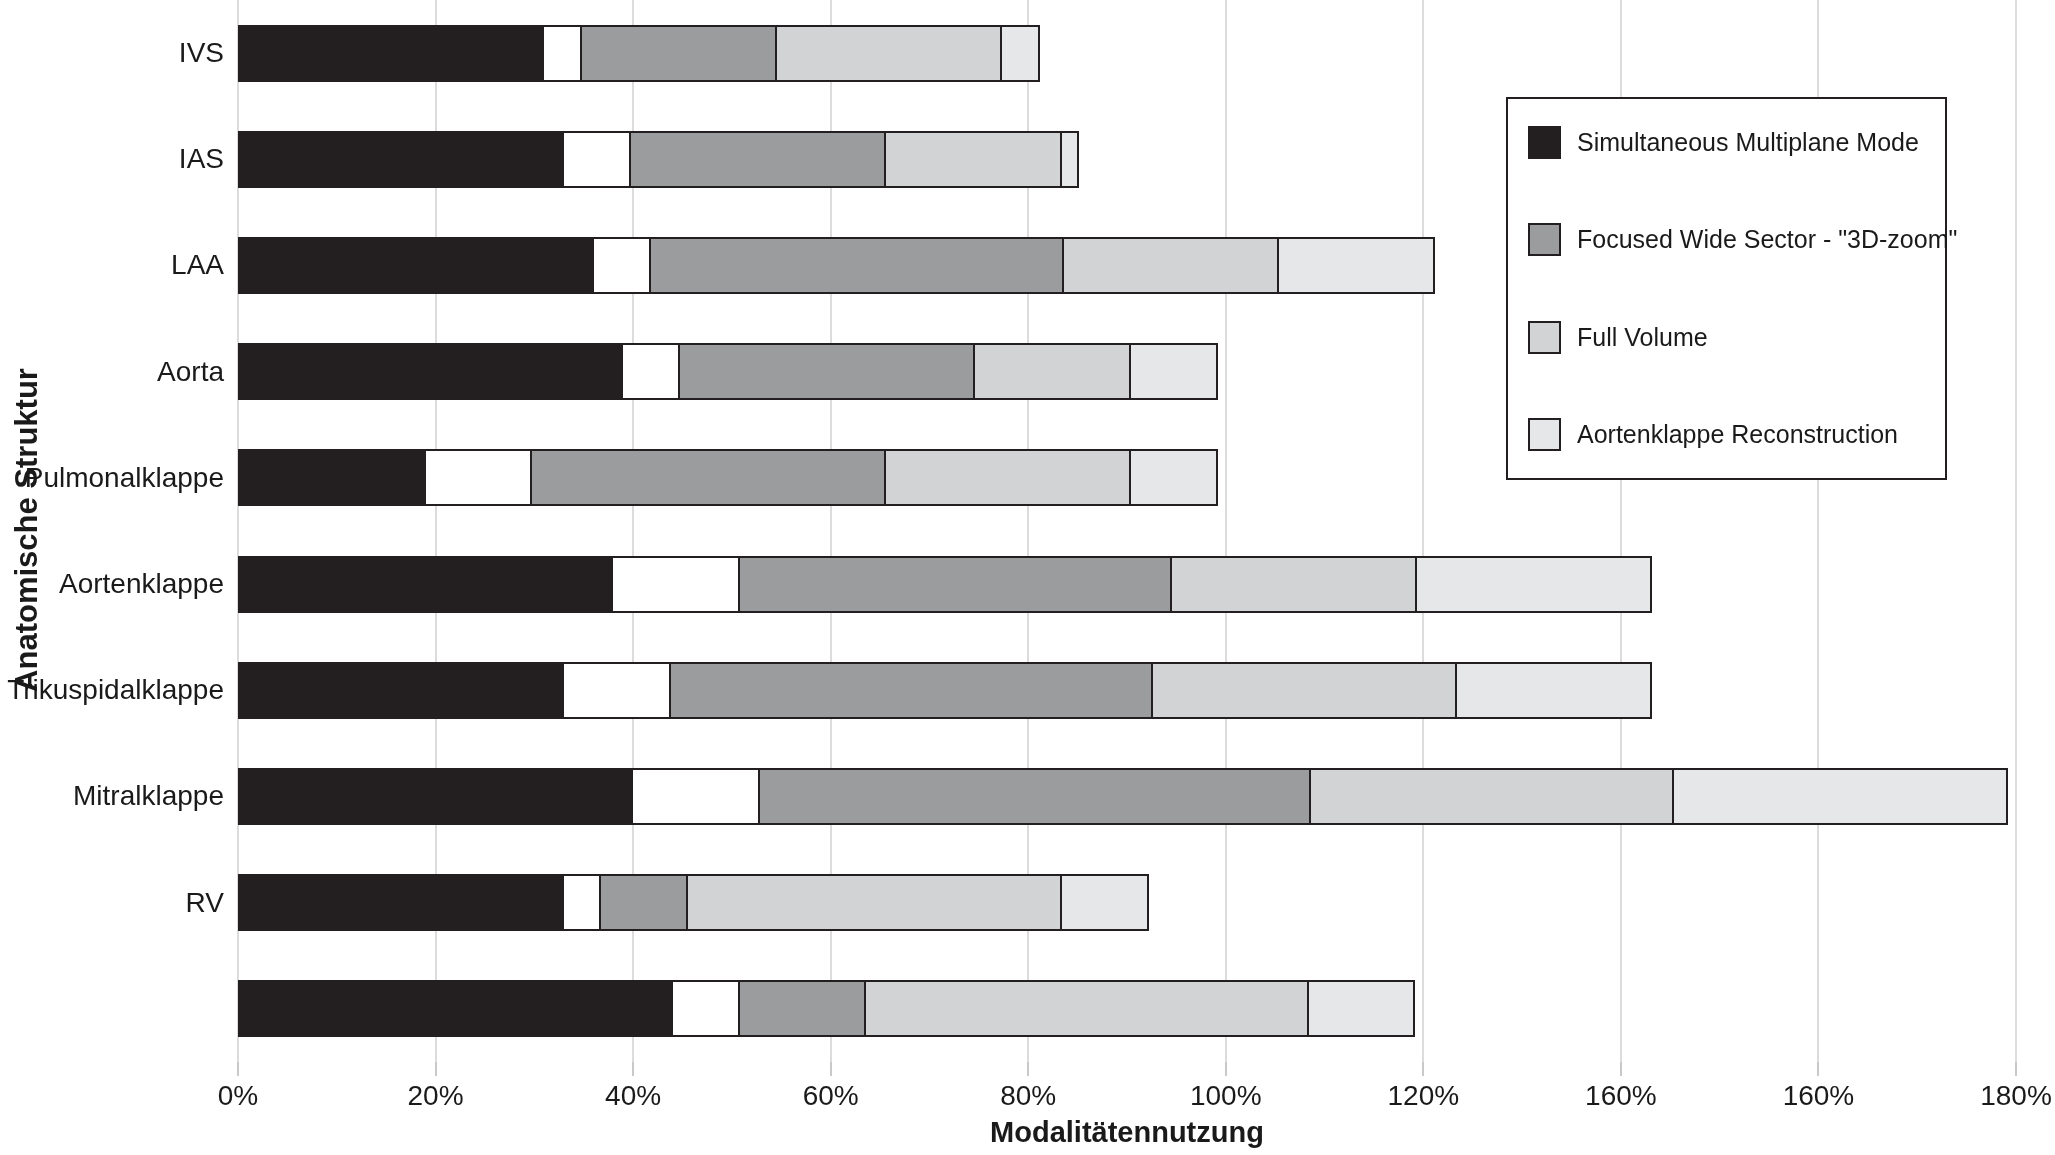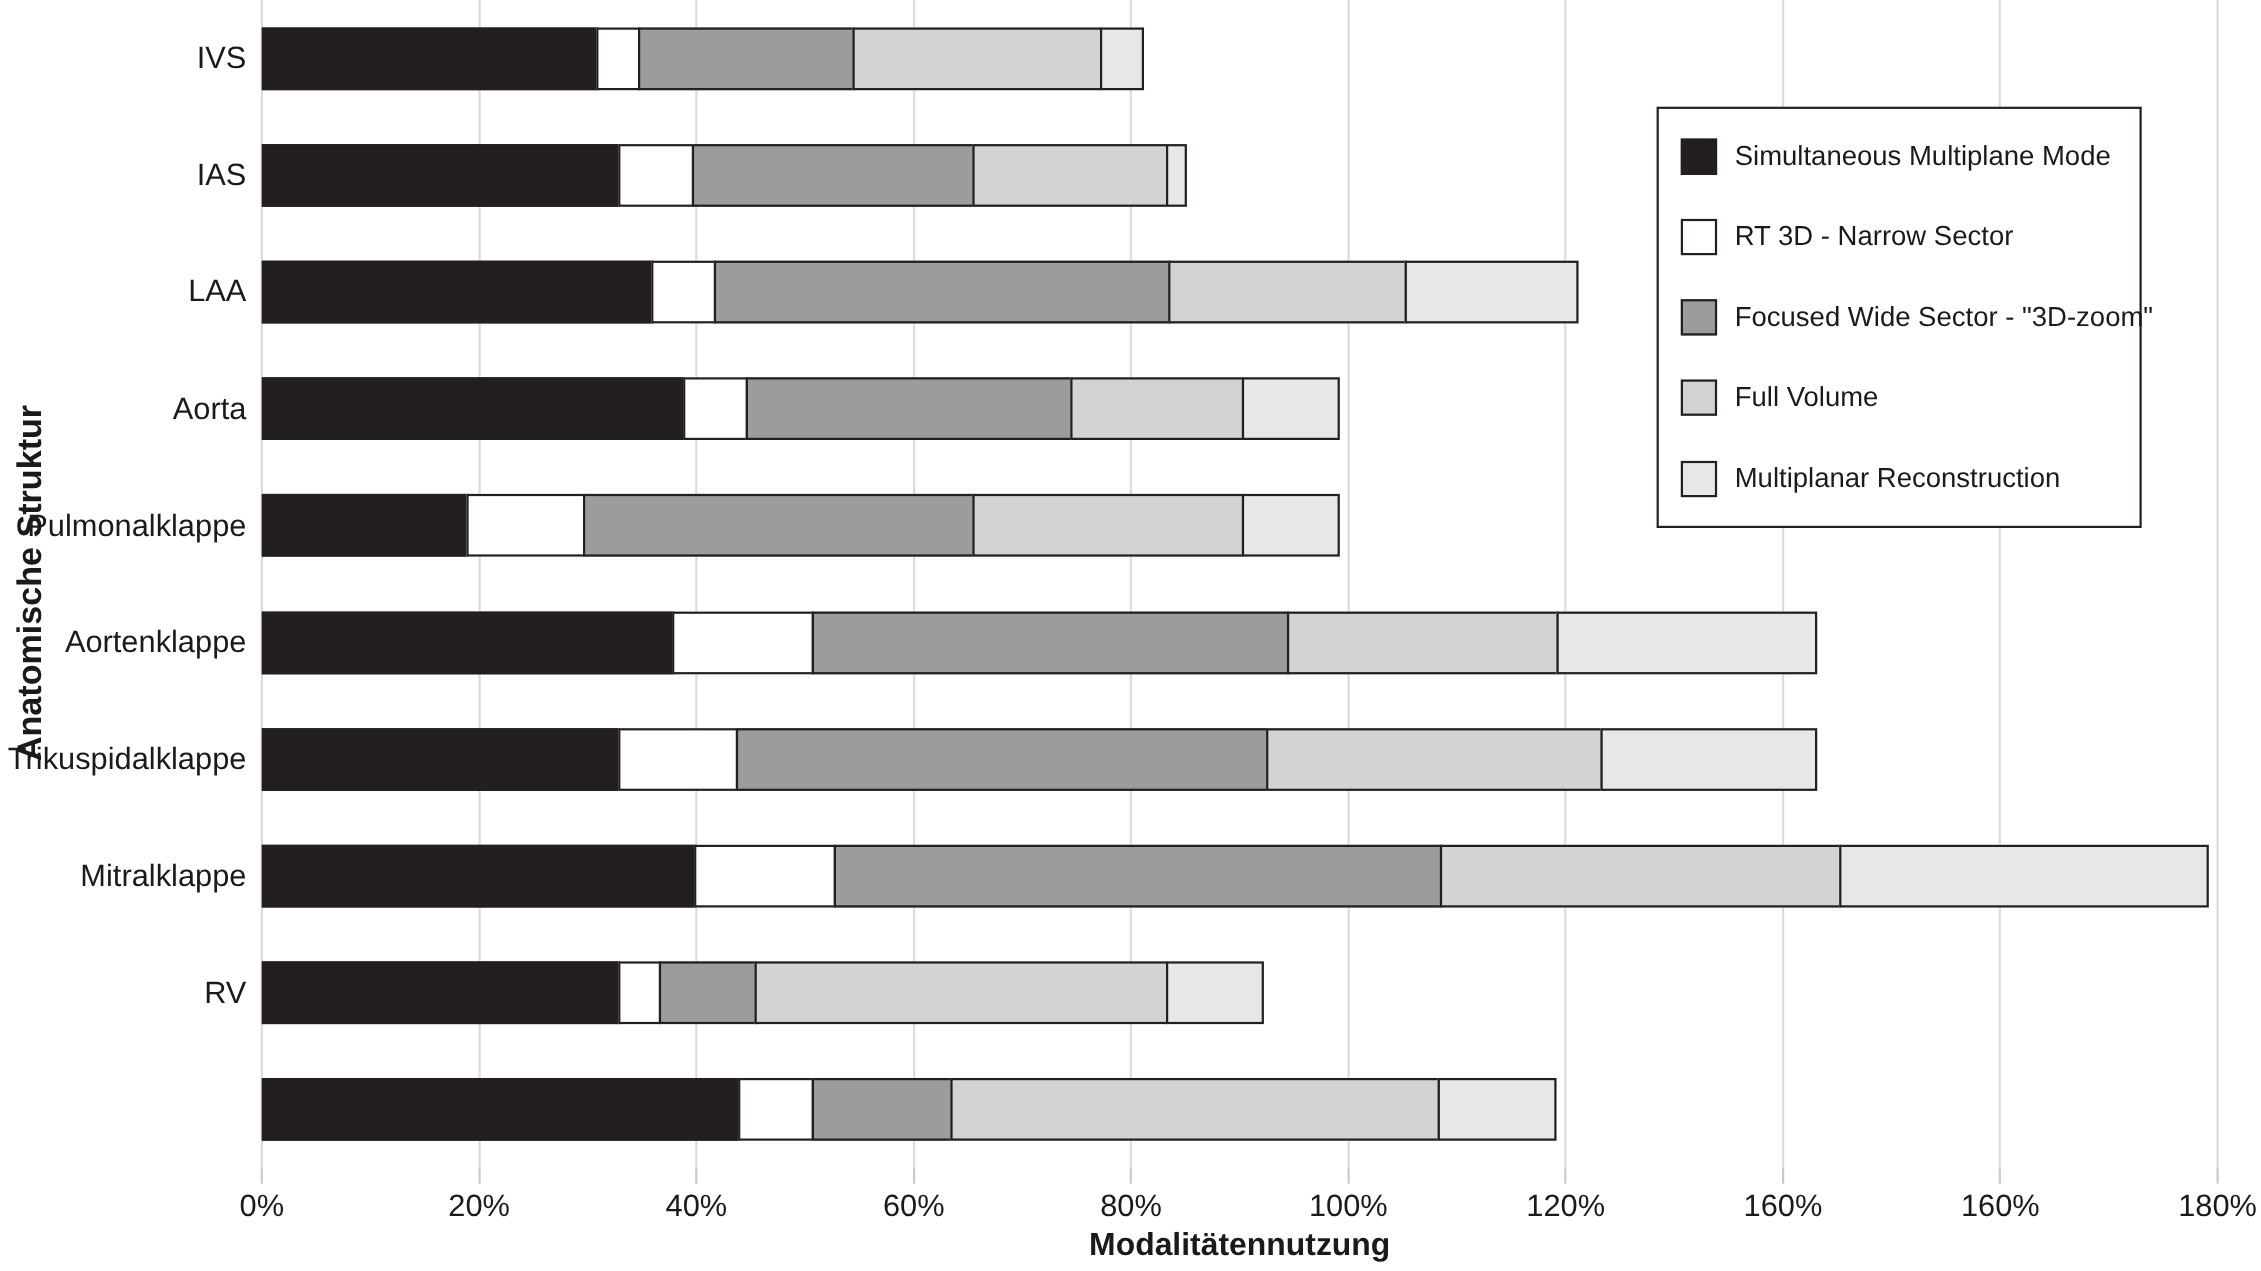--- a/index.html
+++ b/index.html
@@ -280,30 +280,26 @@
     </div>
 
   <div class="x-title">Modalitätennutzung</div>
 
   <div class="legend">
       <div class="legend-item">
         <div class="legend-swatch" style="background: rgb(35, 31, 32);"></div>
         <div class="legend-label">Simultaneous Multiplane Mode</div>
       </div>
       <div class="legend-item">
-        <div class="legend-swatch" style="background: rgb(255, 255, 255);"></div>
-        <div class="legend-label">RT 3D - Narrow Sector</div>
-      </div>
-      <div class="legend-item">
         <div class="legend-swatch" style="background: rgb(154, 156, 158);"></div>
         <div class="legend-label">Focused Wide Sector - "3D-zoom"</div>
       </div>
       <div class="legend-item">
         <div class="legend-swatch" style="background: rgb(209, 211, 212);"></div>
         <div class="legend-label">Full Volume</div>
       </div>
       <div class="legend-item">
         <div class="legend-swatch" style="background: rgb(230, 231, 232);"></div>
-        <div class="legend-label">Multiplanar Reconstruction</div>
+        <div class="legend-label">Aortenklappe Reconstruction</div>
       </div>
     </div>
 
 </div>
 
 </body></html>

